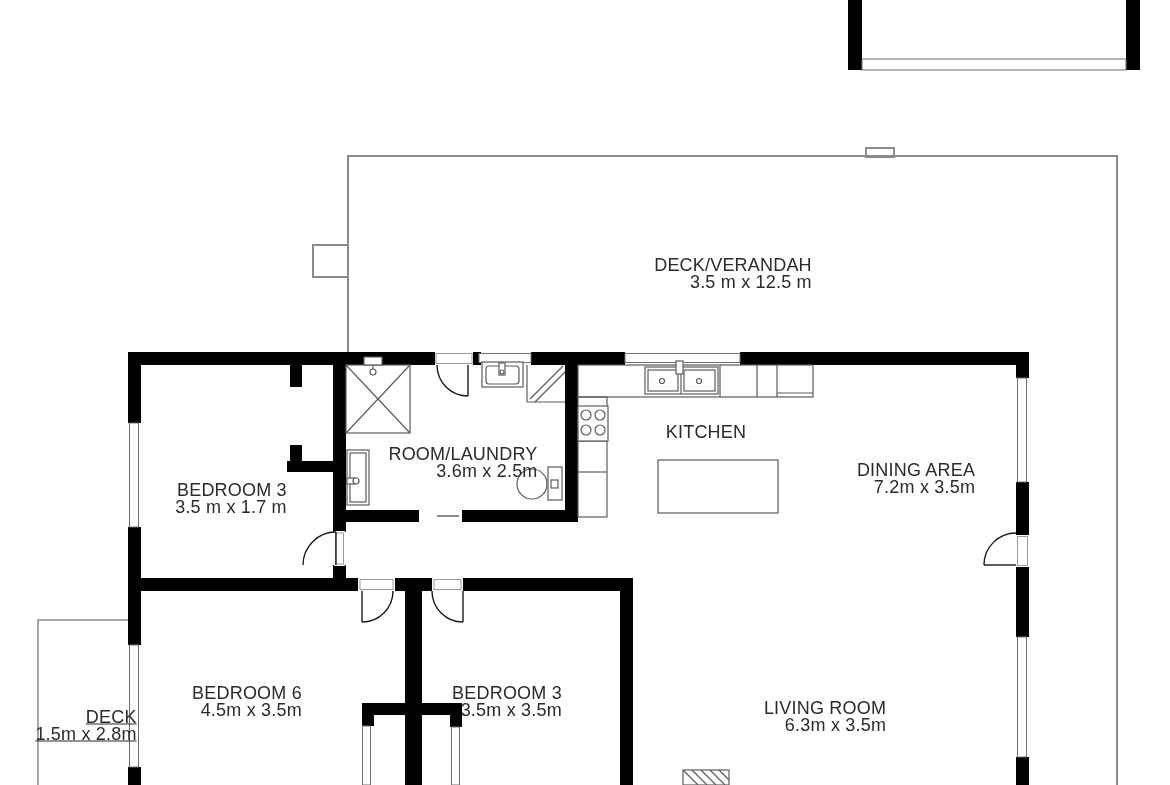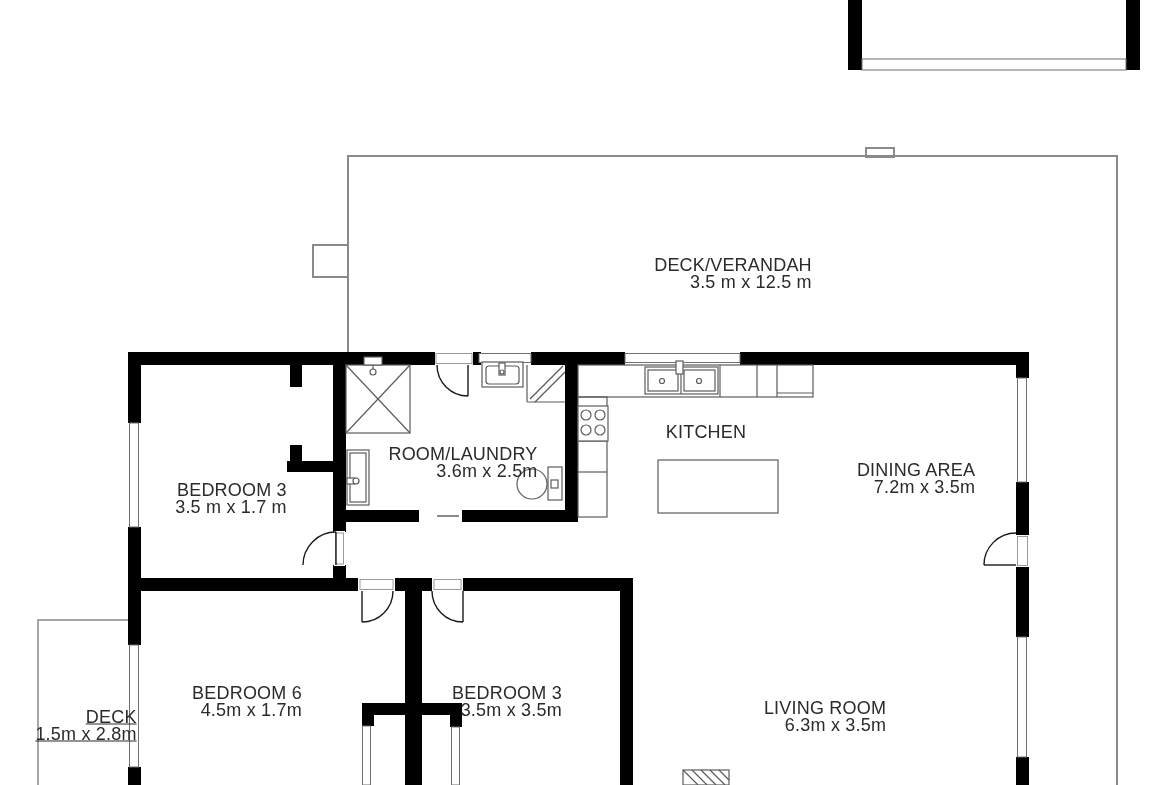--- a/index.html
+++ b/index.html
@@ -228,21 +228,21 @@
   <span class="rname">KITCHEN</span>
 </div>
 
 <div class="room-label" style="left:916px;top:470px;margin-top:8px;">
   <span class="rname">DINING AREA</span>
   <span class="dims">7.2m x 3.5m</span>
 </div>
 
 <div class="room-label" style="left:247px;top:701px;">
   <span class="rname">BEDROOM 6</span>
-  <span class="dims">4.5m x 1.7m</span>
+  <span class="dims">4.5m x 3.5m</span>
 </div>
 
 <div class="room-label" style="left:507px;top:701px;">
   <span class="rname">BEDROOM 3</span>
   <span class="dims">3.5m x 3.5m</span>
 </div>
 
 <div class="room-label" style="left:825px;top:716px;">
   <span class="rname">LIVING ROOM</span>
   <span class="dims">6.3m x 3.5m</span>

